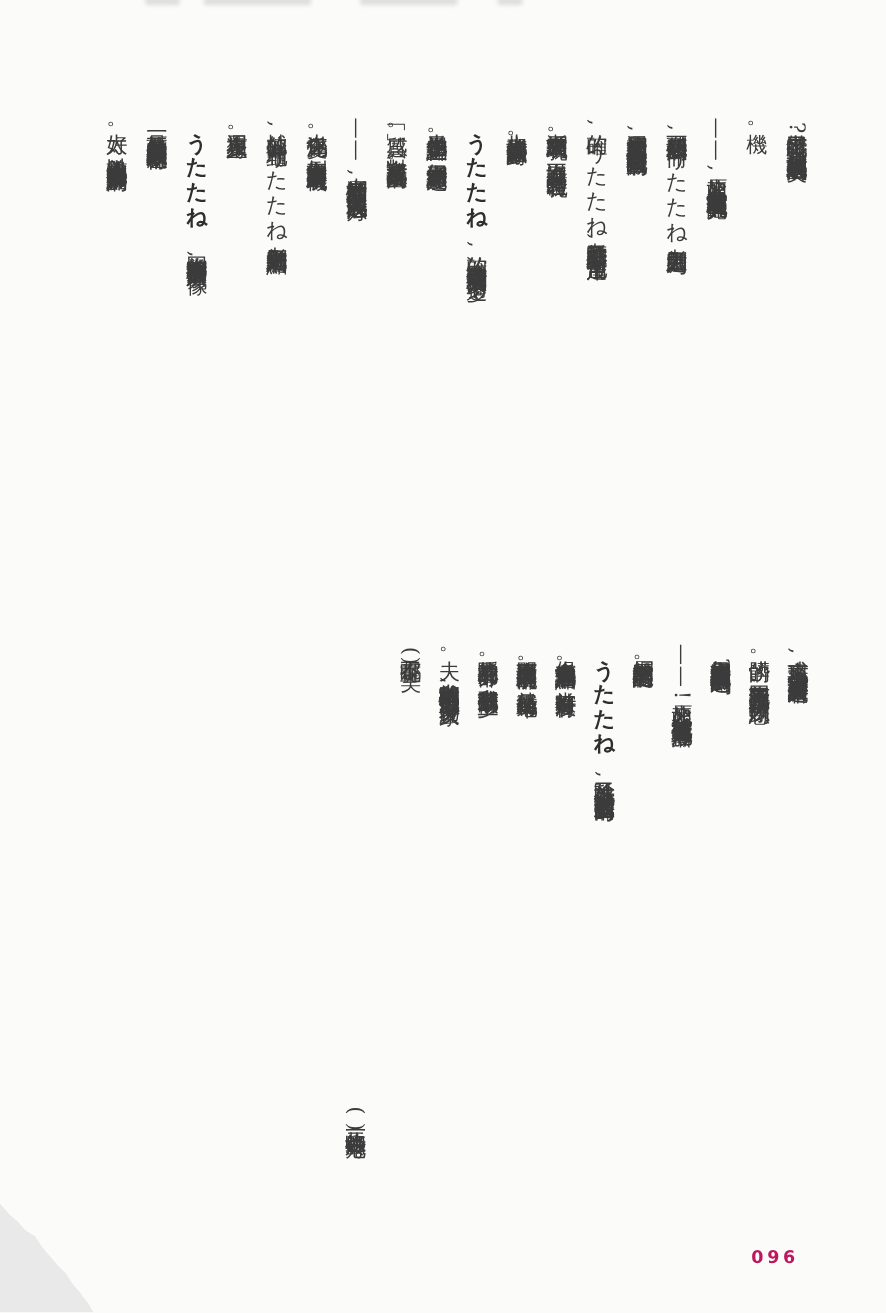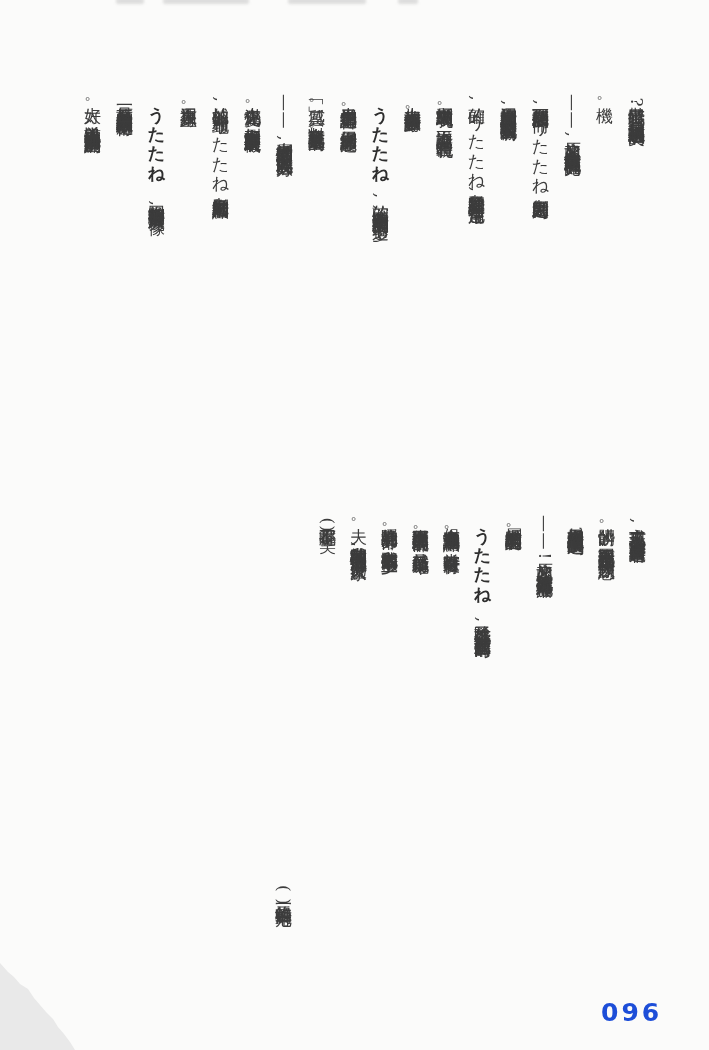--- a/index.html
+++ b/index.html
@@ -32,22 +32,22 @@
     letter-spacing:.6px;
     color:#3c3c3c;
     white-space:nowrap;
   }
   .block-bottom .vcol{width:31px;line-height:31px;}
   .spk{font-weight:700;color:#2e2e2e;}
   .note-col{margin-right:13px;text-align:end;}
   .page-number{
     position:absolute;left:601px;top:998px;
     font-family:"DejaVu Sans","Liberation Sans",sans-serif;
-    font-weight:bold;font-size:25px;letter-spacing:3px;
-    color:#1d4ed8;
+    font-weight:bold;font-size:14px;letter-spacing:3px;
+    color:#be185d;
   }
   .corner-shadow{position:absolute;left:0;bottom:0;}
 </style>
 </head>
 <body>
 
 <div class="smudge" style="left:116px;width:28px;"></div>
 <div class="smudge" style="left:163px;width:86px;"></div>
 <div class="smudge" style="left:288px;width:78px;"></div>
 <div class="smudge" style="left:398px;width:20px;"></div>

